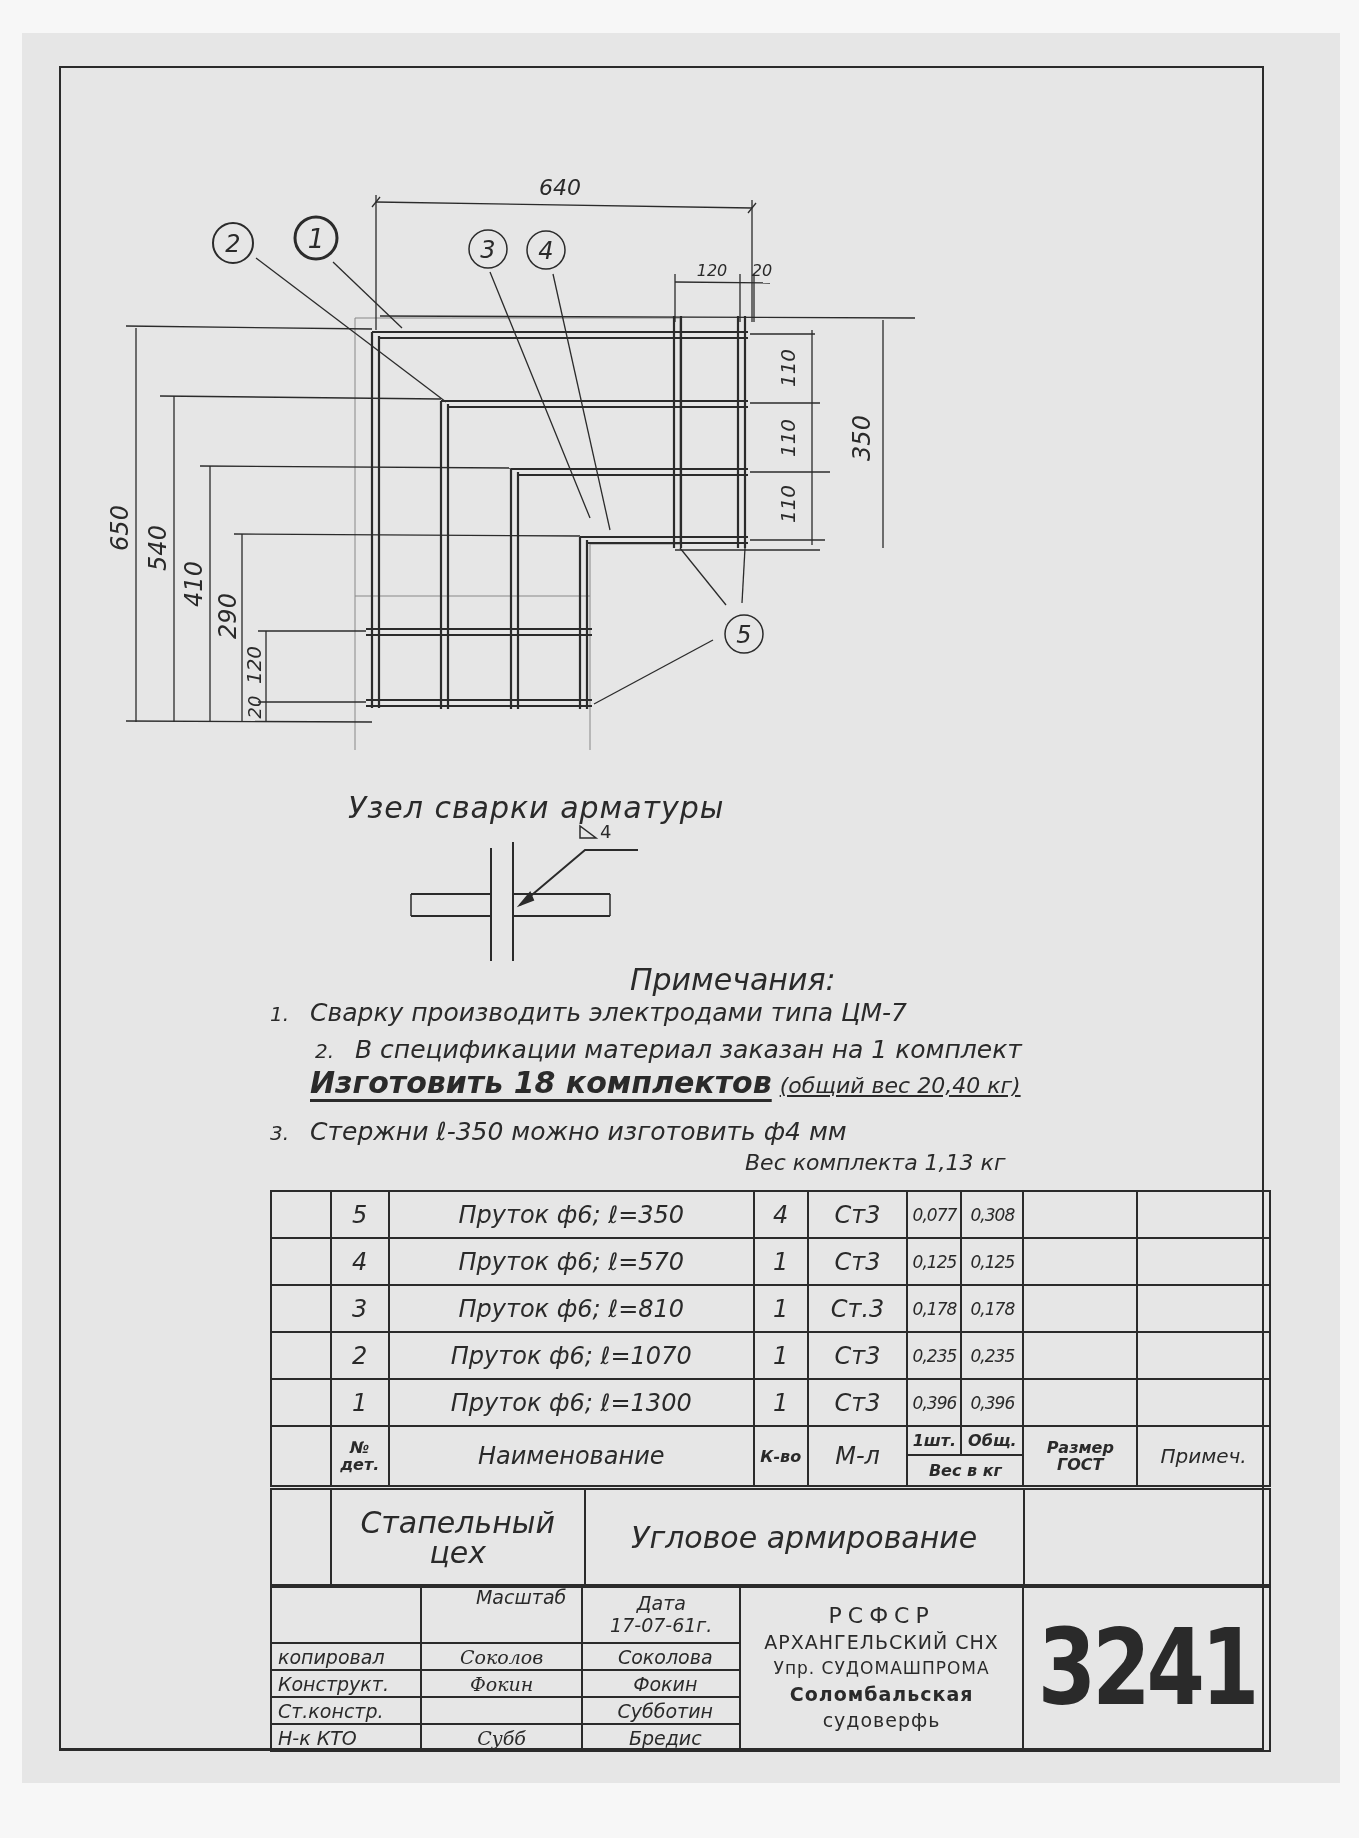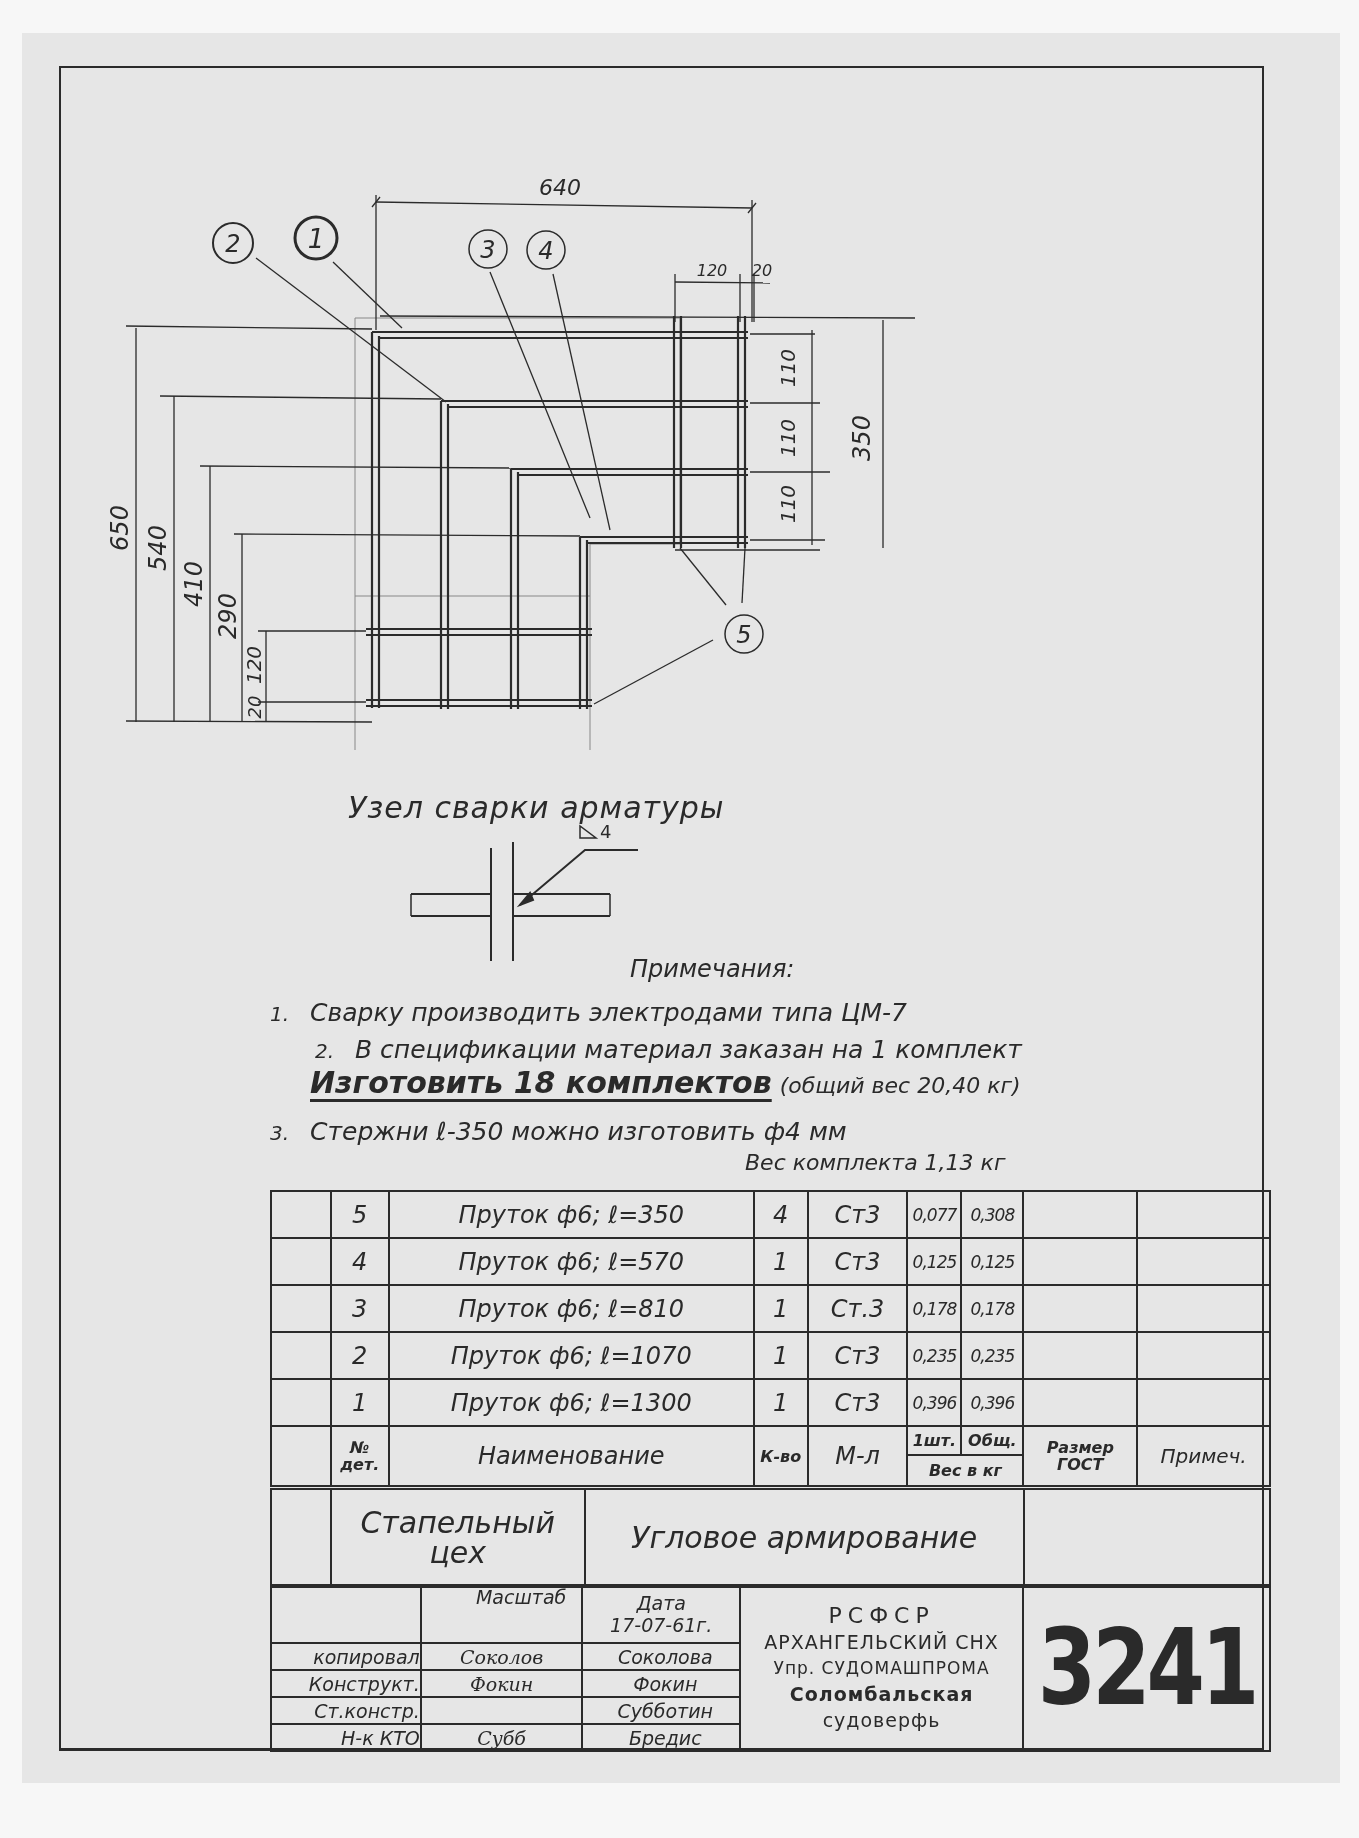--- a/index.html
+++ b/index.html
@@ -3,41 +3,41 @@
 <meta charset="utf-8">
 <style>
   html, body { margin:0; padding:0; }
   body { width:1359px; height:1838px; background:#f7f7f7; position:relative; overflow:hidden;
          font-family:"DejaVu Sans", sans-serif; color:#2a2a2a; }
   .paper { position:absolute; left:22px; top:33px; width:1318px; height:1750px; background:#e6e6e6; }
   .frame { position:absolute; left:59px; top:66px; width:1205px; height:1685px; border:2px solid #2b2b2b; border-bottom-width:3px; box-sizing:border-box; }
   svg.drawing { position:absolute; left:0; top:0; }
   .title-weld { position:absolute; left:348px; top:778px; font-size:30px; font-style:italic; letter-spacing:1px;margin-top:12px; }
   .notes { position:absolute; left:270px; top:955px; font-style:italic; font-size:25px; }
-  .notes .heading { position:absolute; left:360px; top:0; font-size:24px; white-space:nowrap; }
+  .notes .heading { position:absolute; left:360px; top:7px; font-size:30px; white-space:nowrap; }
   .notes .line { position:absolute; white-space:nowrap; }
   .notes .num { display:inline-block; width:40px; font-size:20px; }
   .notes .big { font-size:30px; text-decoration:underline; text-underline-offset:6px;font-weight:bold; }
-  .notes .small { font-size:22px; }
+  .notes .small { font-size:22px;text-decoration:underline; }
   .kit-weight { position:absolute; left:745px; top:1150px; font-style:italic; font-size:22px; white-space:nowrap; }
 
   table { border-collapse:collapse; position:absolute; }
   td { border:2px solid #2b2b2b; padding:0; text-align:center; vertical-align:middle; font-style:italic; }
   .spec { left:270px; top:1190px; width:1001px; }
   .spec td { height:45px; font-size:24px; }
   .spec td.w { font-size:17px; letter-spacing:-1px; }
   .spec tr.hdr td { height:58px; font-size:24px; }
   .spec .hdr .sm { font-size:16px; line-height:17px;font-weight:bold; }
 
   .title1 { left:270px; top:1488px; width:1001px; }
   .title1 td { height:96px; font-size:30px; line-height:30px; }
 
   .title2 { left:270px; top:1584px; width:1001px; }
   .title2 td { font-size:19px; }
-  .title2 td.lbl { text-align:right; padding-left:6px; height:25px; }
+  .title2 td.lbl { text-align:left; padding-left:6px; height:25px; }
   .title2 td.name { text-align:center; padding-left:8px; }
   .org { font-style:normal !important; font-family:"DejaVu Sans", sans-serif; font-size:20px; line-height:26px; letter-spacing:1px; }
   .org .o1 { letter-spacing:6px; font-size:22px; }
   .docnum { font-style:normal !important; font-family:"DejaVu Sans", sans-serif; font-size:84px; font-weight:bold; letter-spacing:-4px; transform:scaleY(1.25); display:inline-block; }
   .sig { font-family:"DejaVu Serif", serif; font-size:22px; }
 </style>
 </head>
 <body>
 
 <div class="paper"></div>

